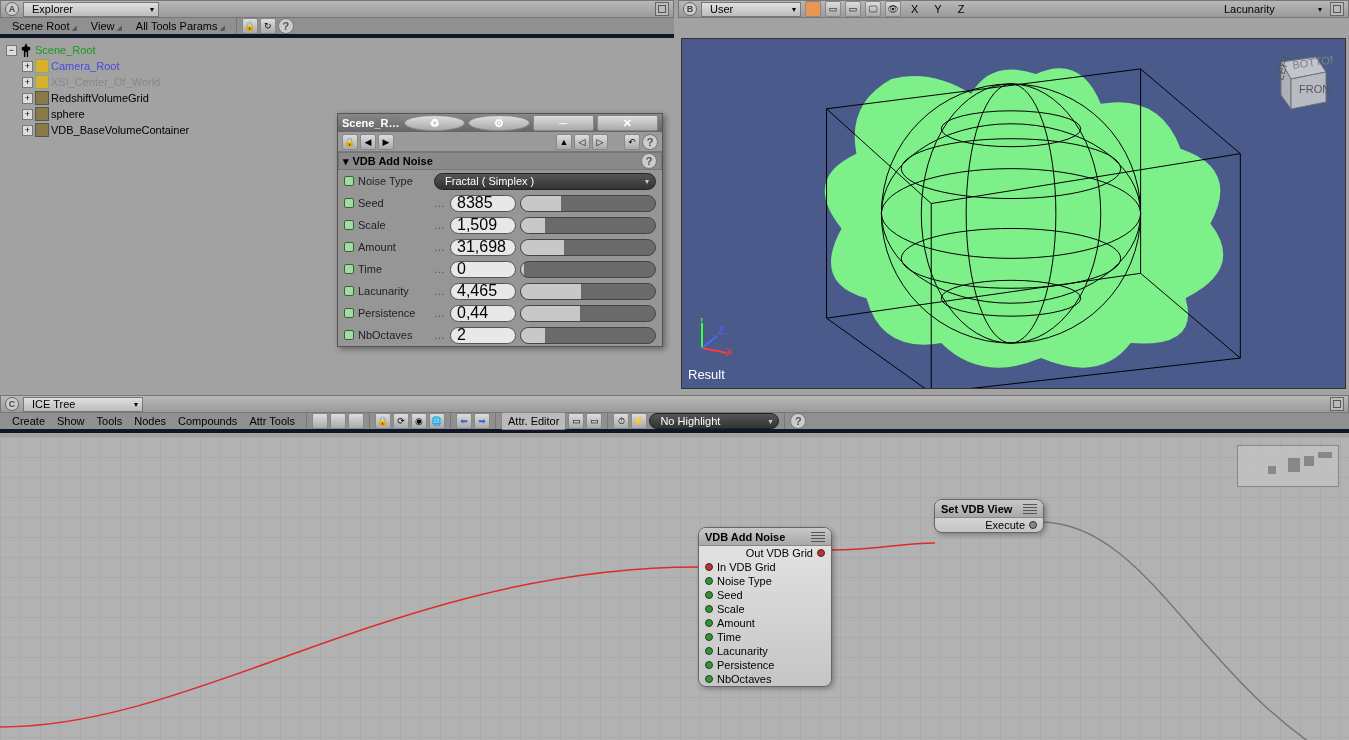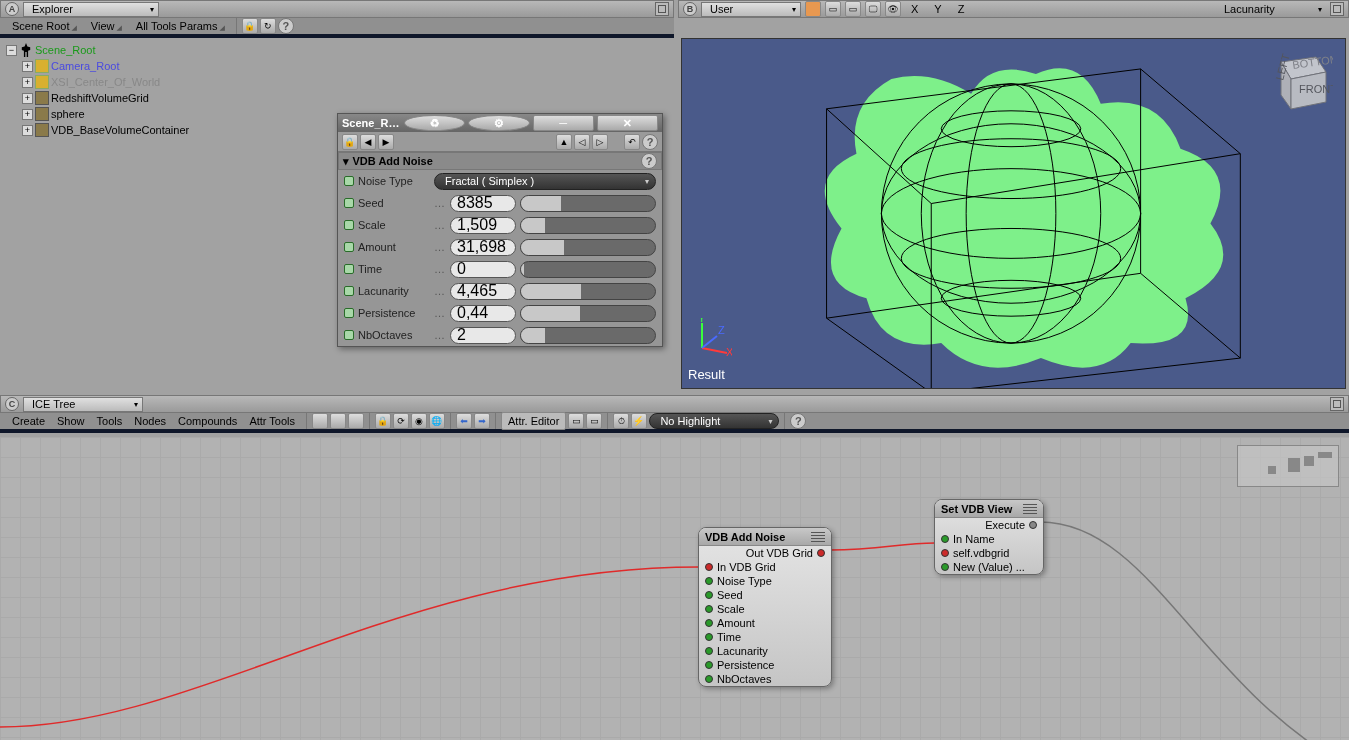--- a/index.html
+++ b/index.html
@@ -365,34 +365,20 @@
 
     <div class="node" id="node-setgrid" style="left:934px; top:62px; width:110px">
       <div class="nhdr">
         <span>Set VDB View</span>
         <span class="menuic"></span>
       </div>
       <div class="port out">
           <span>Execute</span>
           <span class="pdot gr"></span>
         </div>
-      <div id="setgrid-ins">
-          <div class="port">
-            <span class="pdot g"></span>
-            <span>In Name</span>
-          </div>
-          <div class="port">
-            <span class="pdot r"></span>
-            <span>self.vdbgrid</span>
-          </div>
-          <div class="port">
-            <span class="pdot g"></span>
-            <span>New (Value) ...</span>
-          </div>
-        </div>
     </div>
 
     <div class="minimap">
       <div style="position:absolute;left:50px;top:12px;width:12px;height:14px;background:#888"></div>
       <div style="position:absolute;left:66px;top:10px;width:10px;height:10px;background:#888"></div>
       <div style="position:absolute;left:30px;top:20px;width:8px;height:8px;background:#888"></div>
       <div style="position:absolute;left:80px;top:6px;width:14px;height:6px;background:#888"></div>
     </div>
   </div>
 </div>

